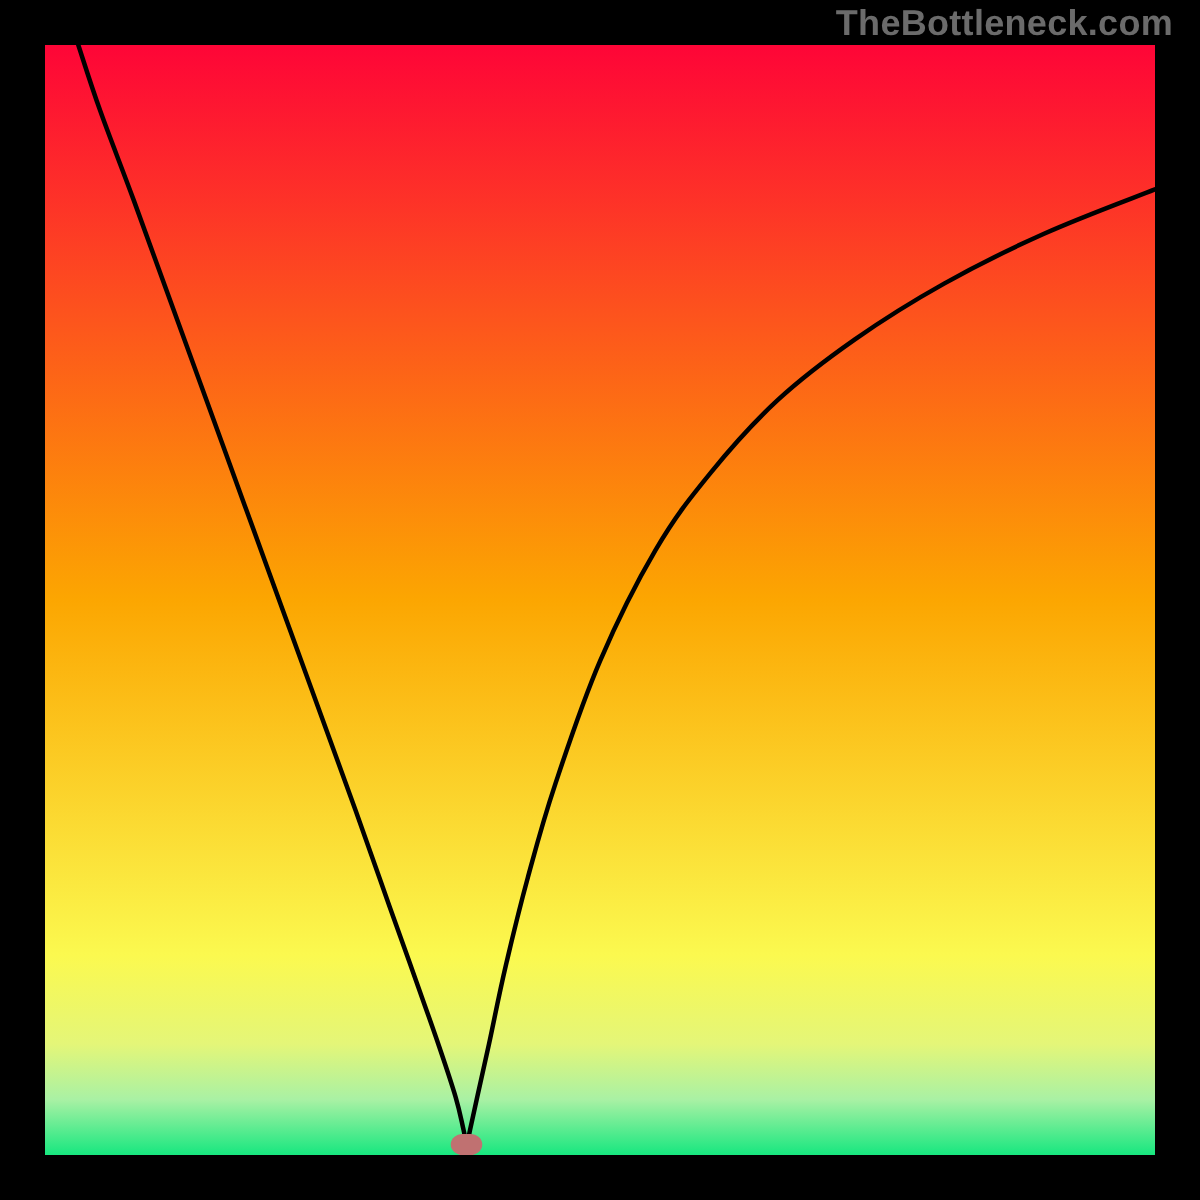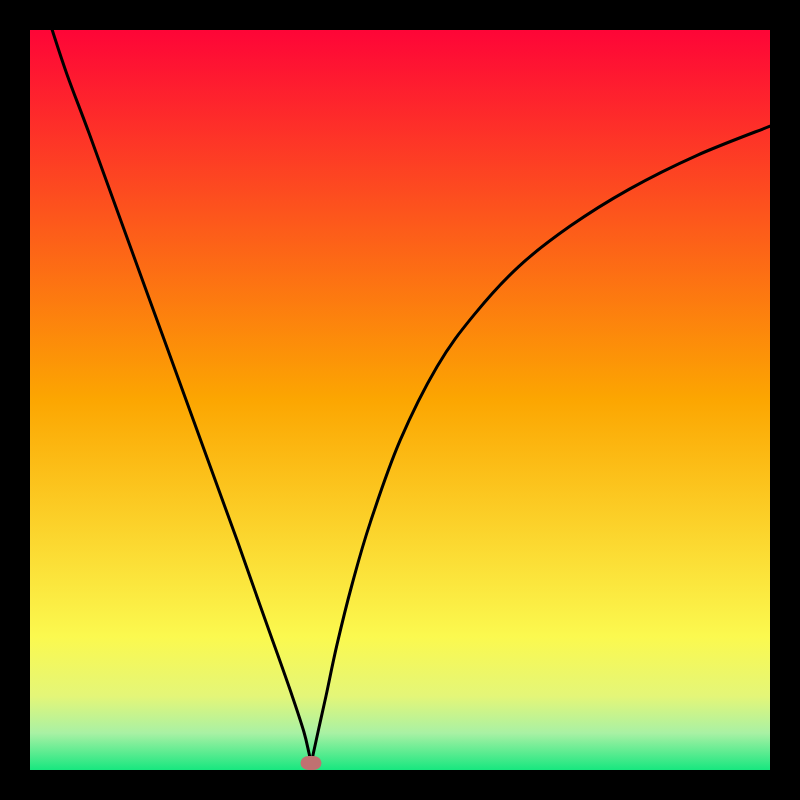--- a/index.html
+++ b/index.html
@@ -39,20 +39,21 @@
     height: 14px;
     border-radius: 8px / 7px;
     background: #c07171;
     transform: translate(-50%, -50%);
   }
 </style>
 </head>
 <body>
 
 <div class="frame">
+  <div class="watermark">TheBottleneck.com</div>
 
   <div class="plot-area">
     <svg id="chart-svg" width="740" height="740" viewBox="0 0 740 740" preserveAspectRatio="none">
       <defs>
         <linearGradient id="bg-grad" x1="0" y1="0" x2="0" y2="1">
             <stop offset="0%" stop-color="#fe0537"></stop>
             <stop offset="50%" stop-color="#fca601"></stop>
             <stop offset="82%" stop-color="#fbf94f"></stop>
             <stop offset="90%" stop-color="#e4f678"></stop>
             <stop offset="95%" stop-color="#a9f1a4"></stop>

